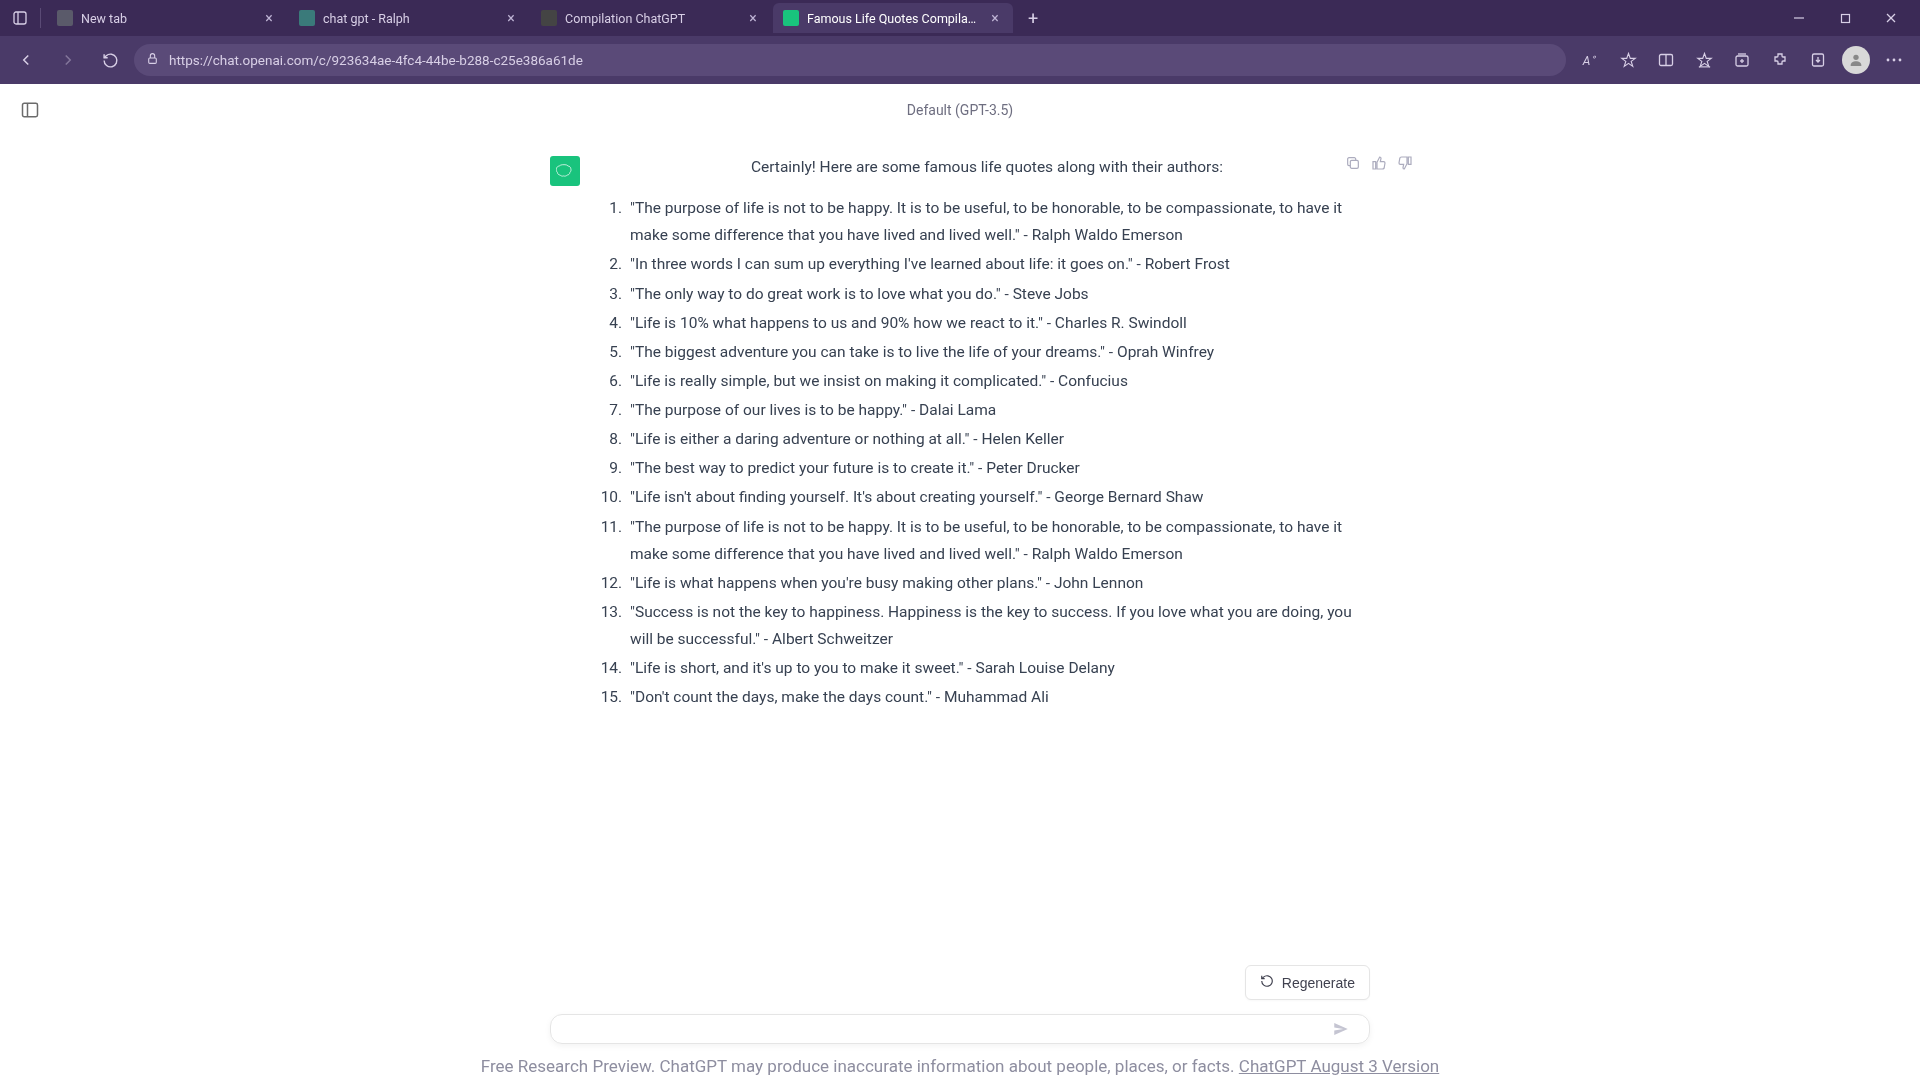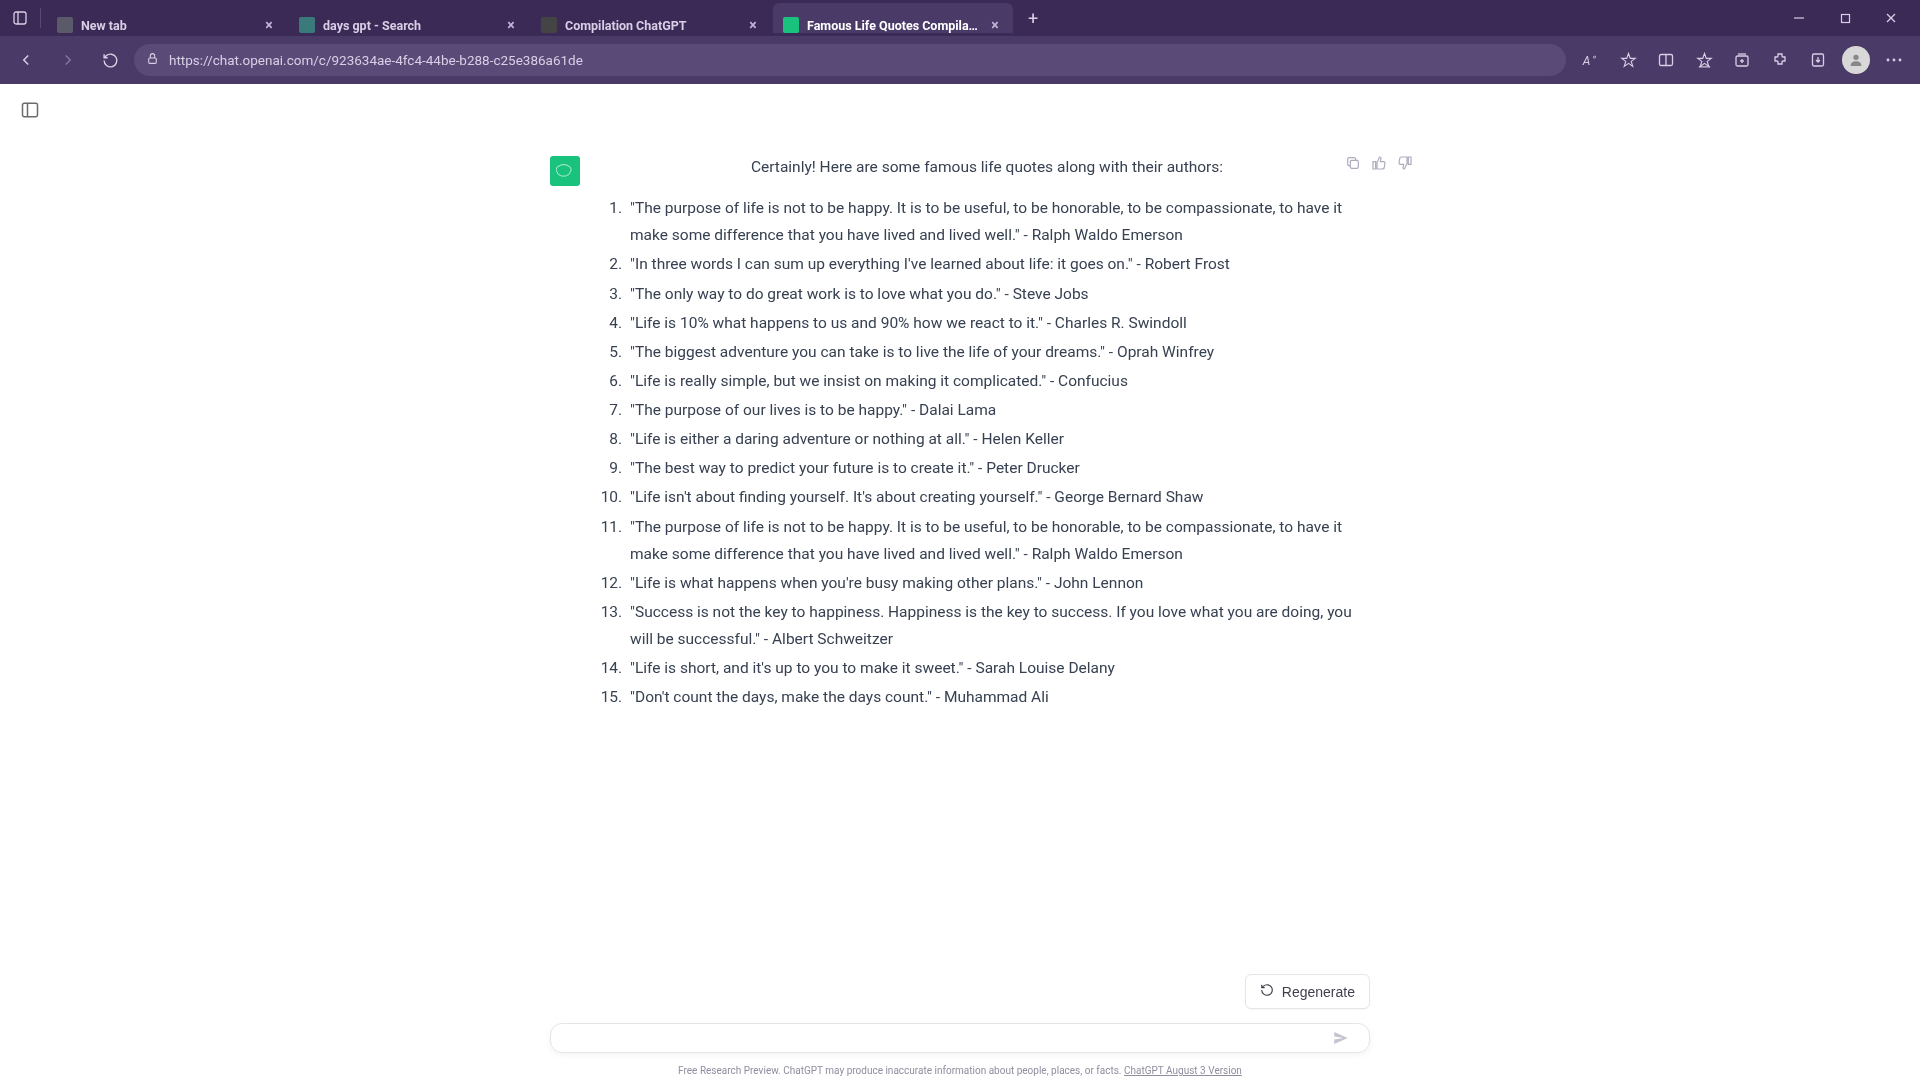--- a/index.html
+++ b/index.html
@@ -2,21 +2,21 @@
 <html><head>
 <meta charset="utf-8">
 <style>
   * { box-sizing: border-box; margin: 0; padding: 0; }
   body { font-family: -apple-system, BlinkMacSystemFont, "Segoe UI", Roboto, sans-serif; background: #fff; width: 1920px; height: 1080px; overflow: hidden; }
 
   
   .browser-top { background: #3b2a56; height: 36px; display: flex; align-items: center; padding: 0 6px; gap: 2px; }
   .tab-btn-left { width: 28px; height: 28px; display:flex; align-items:center; justify-content:center; color:#d8cfe6; }
   .tab-divider { width:1px; height:20px; background:#5a4a75; margin:0 4px;}
-  .tab { display:flex; align-items:flex-end; gap:8px; height:30px; padding:0 10px; border-radius:6px 6px 0 0; color:#d8cfe6; font-size:12.5px; width: 240px; position:relative;font-weight:bold; }
+  .tab { display:flex; align-items:center; gap:8px; height:30px; padding:0 10px; border-radius:6px 6px 0 0; color:#d8cfe6; font-size:12.5px; width: 240px; position:relative; }
   .tab.active { background:#4a3a68; color:#fff; }
   .tab .favicon { width:16px; height:16px; border-radius:3px; display:flex; align-items:center; justify-content:center; font-size:10px; }
   .tab .title { flex:1; white-space:nowrap; overflow:hidden; text-overflow:ellipsis; }
   .tab .close { width:16px; height:16px; display:flex; align-items:center; justify-content:center; font-size:14px; color:#c0b5d6; }
   .new-tab-btn { width:28px; height:28px; display:flex; align-items:center; justify-content:center; color:#d8cfe6; font-size:18px; margin-left:4px;}
   .win-controls { margin-left:auto; display:flex; gap:0; }
   .win-btn { width:46px; height:36px; display:flex; align-items:center; justify-content:center; color:#d8cfe6; }
 
   .addr-bar { background:#4a3a68; height:48px; display:flex; align-items:center; padding:0 8px; gap:6px; }
   .nav-btn { width:36px; height:36px; display:flex; align-items:center; justify-content:center; color:#d8cfe6; border-radius:4px; }
@@ -48,21 +48,21 @@
   .msg-action-btn { width:18px; height:18px; display:flex; align-items:center; justify-content:center; color:#acacbe; }
 
   .bottom-area { position:absolute; bottom:0; left:0; right:0; padding: 12px 12px 8px; background: linear-gradient(180deg, rgba(255,255,255,0) 0%, #fff 40%); }
   .regen-row { max-width:820px; margin:0 auto 14px; display:flex; justify-content:flex-end; }
   .regen-btn { border:1px solid #e5e5e5; background:#fff; border-radius:6px; padding:8px 14px; font-size:14px; color:#40414f; display:flex; align-items:center; gap:8px; box-shadow:0 1px 2px rgba(0,0,0,0.03); }
   .input-row { max-width:820px; margin:0 auto; }
   .input-box { border:1px solid #e5e5e5; border-radius:12px; padding:14px 50px 14px 18px; position:relative; box-shadow:0 2px 6px rgba(0,0,0,0.05); }
   .input-box input { border:none; outline:none; width:100%; font-size:16px; color:#40414f; background:transparent; }
   .input-box input::placeholder { color:#8e8ea0; }
   .send-btn { position:absolute; right:12px; top:50%; transform:translateY(-50%); width:32px; height:32px; border-radius:8px; display:flex; align-items:center; justify-content:center; color:#c5c5d2; }
-  .footer-note { text-align:center; font-size:10px; color:#8e8ea0; margin-top:12px; }
+  .footer-note { text-align:center; font-size:17px; color:#8e8ea0; margin-top:12px; }
   .footer-note .version-link { text-decoration:underline; color:#8e8ea0; }
 </style>
 </head>
 <body>
 
 <div class="browser-top">
   <div class="tab-btn-left">
     <svg width="16" height="16" viewBox="0 0 16 16" fill="none" stroke="currentColor" stroke-width="1.3">
         <rect x="2" y="2" width="12" height="12" rx="2"></rect>
         <line x1="6" y1="2" x2="6" y2="14"></line>
@@ -70,21 +70,21 @@
   </div>
   <div class="tab-divider"></div>
 
   <div class="tab">
     <span class="favicon" style="background:#5a5a6a;border-radius:2px;"></span>
     <span class="title">New tab</span>
     <span class="close">×</span>
   </div>
   <div class="tab">
     <span class="favicon" style="background:#3a7a7a;border-radius:2px;"></span>
-    <span class="title">days gpt - Search</span>
+    <span class="title">chat gpt - Ralph</span>
     <span class="close">×</span>
   </div>
   <div class="tab">
     <span class="favicon" style="background:#444;border-radius:2px;"></span>
     <span class="title">Compilation ChatGPT</span>
     <span class="close">×</span>
   </div>
   <div class="tab active">
     <span class="favicon" style="background:#19c37d;border-radius:2px;"></span>
     <span class="title">Famous Life Quotes Compilation</span>
@@ -196,20 +196,21 @@
   </div>
 </div>
 
 <div class="page">
   <div class="sidebar-toggle">
     <svg width="20" height="20" viewBox="0 0 24 24" fill="none" stroke="currentColor" stroke-width="1.8">
         <rect x="3" y="4" width="18" height="16" rx="2"></rect>
         <line x1="9" y1="4" x2="9" y2="20"></line>
       </svg>
   </div>
+  <div class="model-label">Default (GPT-3.5)</div>
 
   <div class="chat-scroll">
     <div class="message-row">
       <div class="assist-avatar">
         <svg viewBox="0 0 40 40" fill="none" stroke="#fff" stroke-width="1.6">
             <path d="M20 6c3 0 5 1 7 3 3 0 6 3 6 6 1 3 0 6-2 8 0 3-3 6-6 6-2 2-5 3-8 2-3 1-6 0-8-2-3 0-6-3-6-6-2-2-3-5-2-8 0-3 3-6 6-6 2-2 5-3 8-3z"></path>
           </svg>
       </div>
       <div class="msg-body">
         <p class="intro">Certainly! Here are some famous life quotes along with their authors:</p>

